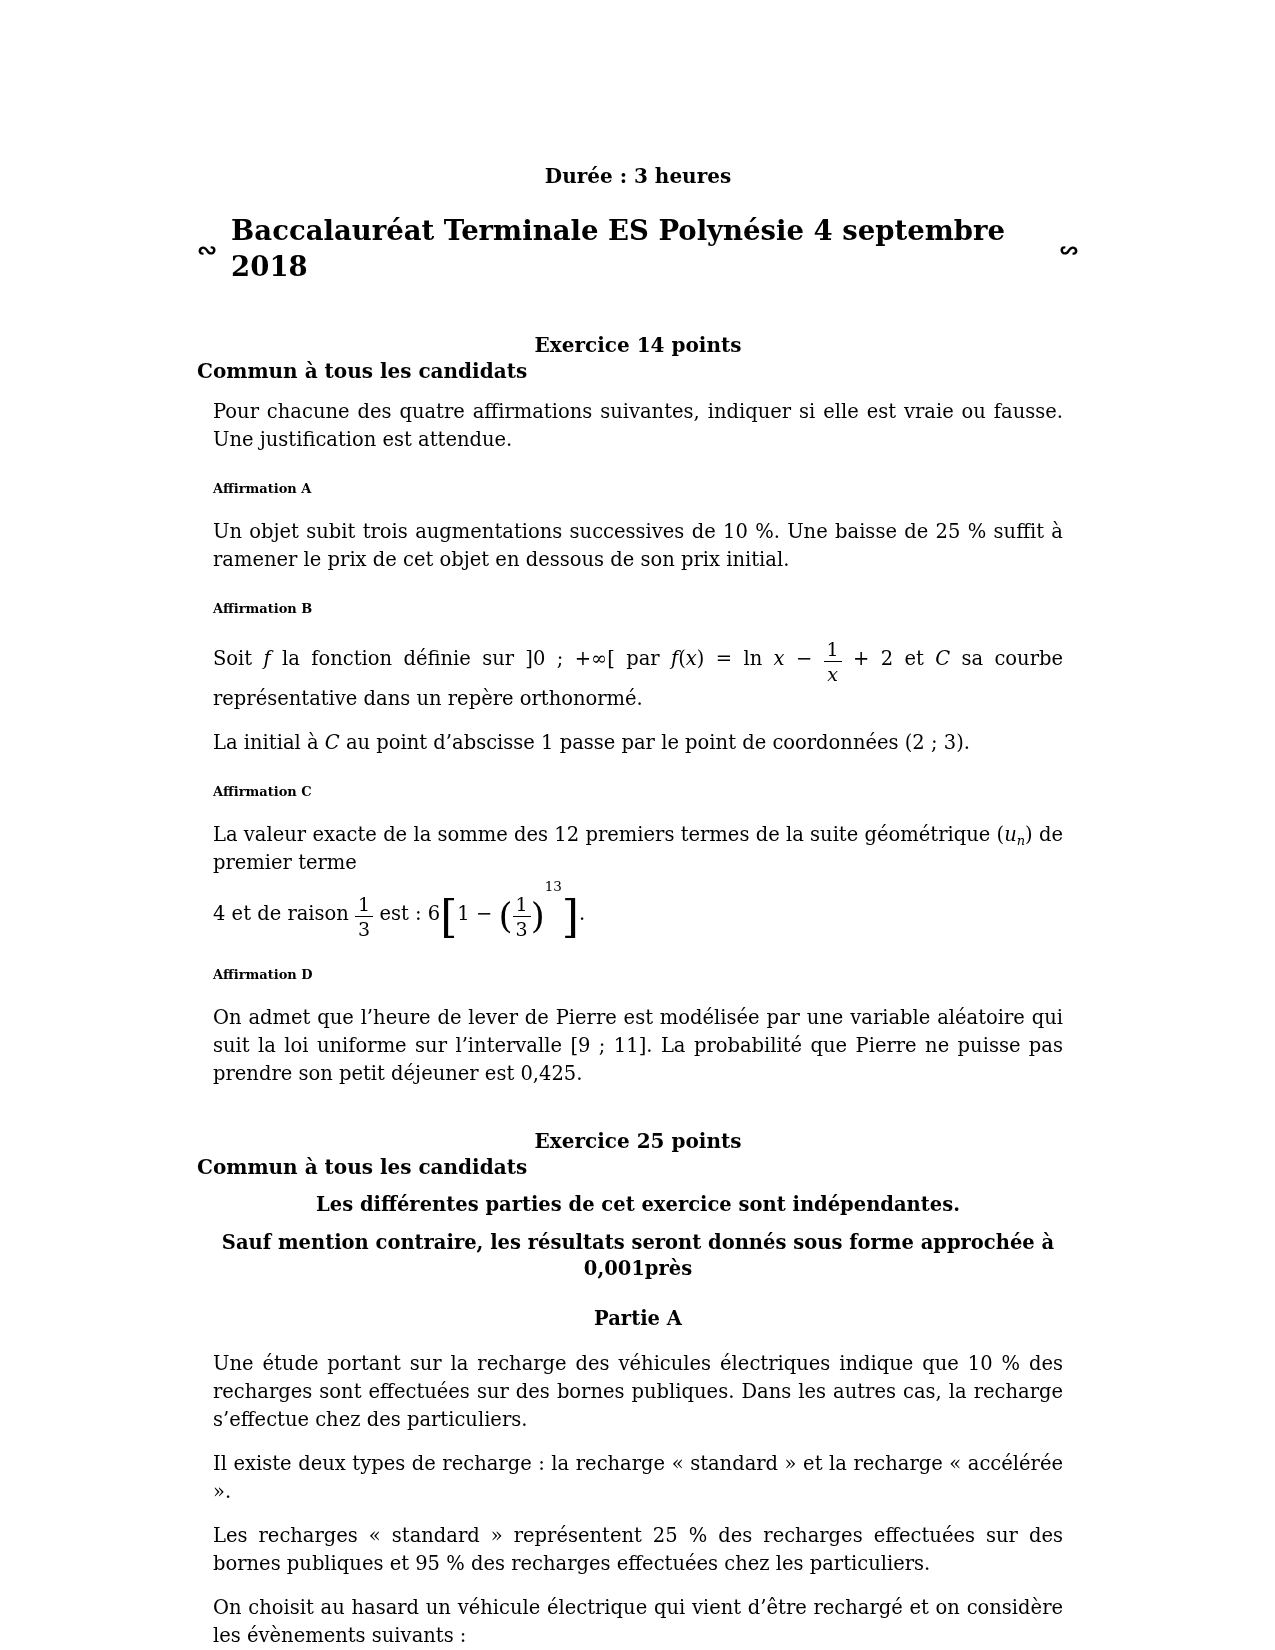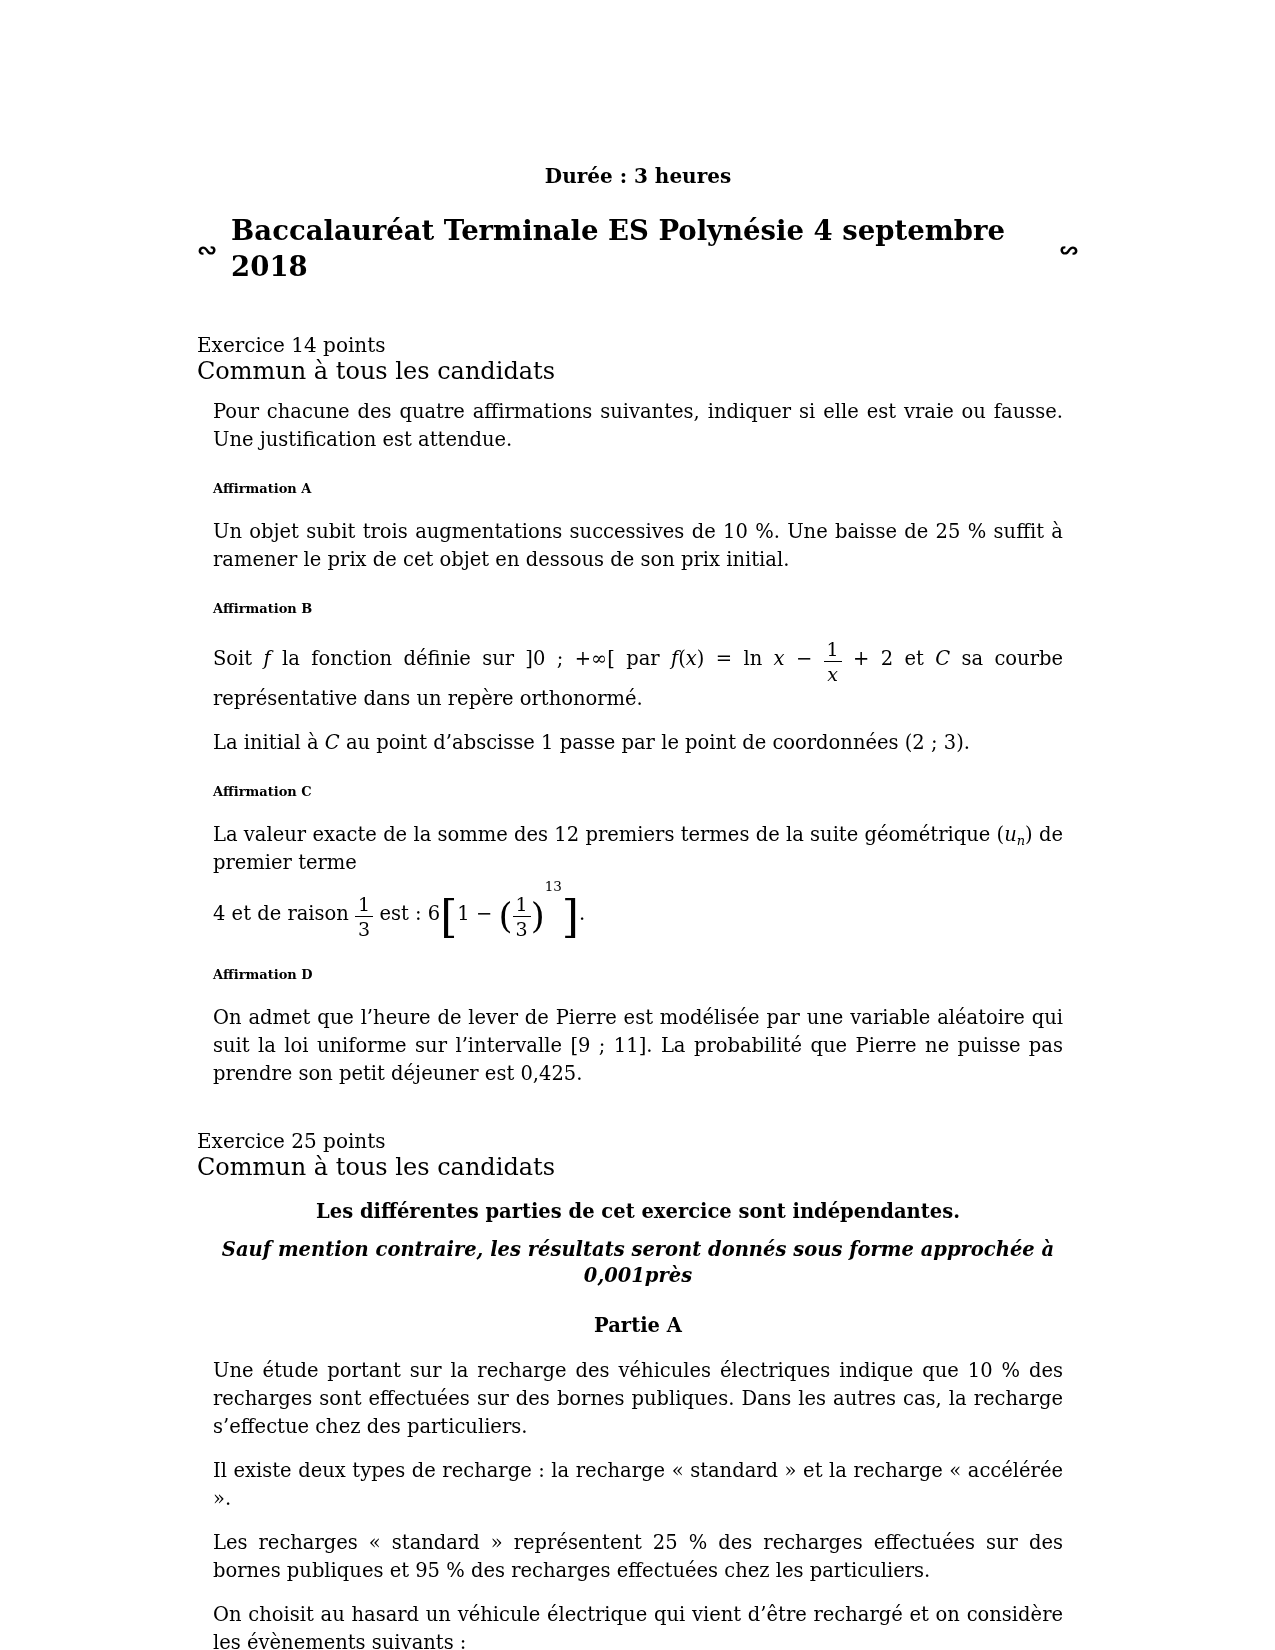--- a/index.html
+++ b/index.html
@@ -11,29 +11,29 @@
     overflow:hidden;
   }
   .page{box-sizing:border-box;width:1275px;padding:164px 196px 0 197px;}
   .duree{text-align:center;font-weight:bold;font-size:20px;line-height:24px;}
   .title-row{
     margin:24px 0 0;display:flex;align-items:center;justify-content:center;gap:14px;
     font-size:27.5px;line-height:36px;font-weight:bold;
   }
   .orn{font-family:"DejaVu Sans","Liberation Sans",sans-serif;font-size:24px;line-height:1;display:inline-block;transform:translateY(2px);}
   .orn-r{transform:scaleX(-1) translateY(2px);}
-  .ex-header{display:flex;justify-content:flex-start;font-weight:normal;font-size:20px;line-height:26px;margin-top:48px;}
-  .common{font-weight:normal;font-size:24px;line-height:26px;}
+  .ex-header{display:flex;justify-content:center;font-weight:bold;font-size:20px;line-height:26px;margin-top:48px;}
+  .common{font-weight:bold;font-size:20px;line-height:26px;}
   .para{margin:16px;text-align:justify;hyphens:auto;-webkit-hyphens:auto;}
   .mt-s{margin-top:6px;}
   .mt-m{margin-top:14px;}
   .aff{font-size:13px;line-height:26px;font-weight:bold;margin:22px 16px 12px;}
   .center{text-align:center;}
-  .note{font-weight:bold;margin-top:19px;line-height:26px;}
-  .note2{font-weight:bold;margin-top:12px;line-height:26px;font-style:italic;}
+  .note{font-weight:bold;margin-top:12px;line-height:26px;}
+  .note2{font-weight:bold;margin-top:12px;line-height:26px;}
   .partie{font-weight:bold;margin-top:24px;line-height:26px;}
   i{font-style:italic;}
   .cal{font-style:italic;}
   sub.sub{font-size:13px;line-height:0;vertical-align:-4px;font-style:italic;}
   .frac{display:inline-block;text-align:center;vertical-align:-16px;line-height:22px;font-size:19px;}
   .frac .num{display:block;border-bottom:1.4px solid #000;padding:0 3px 1px;}
   .frac .den{display:block;padding-top:1px;}
   .bigd{font-size:44px;line-height:0;vertical-align:-12px;}
   .bigp{font-size:36px;line-height:0;vertical-align:-8px;}
   sup.exp{font-size:13.5px;line-height:0;position:relative;top:-22px;}

